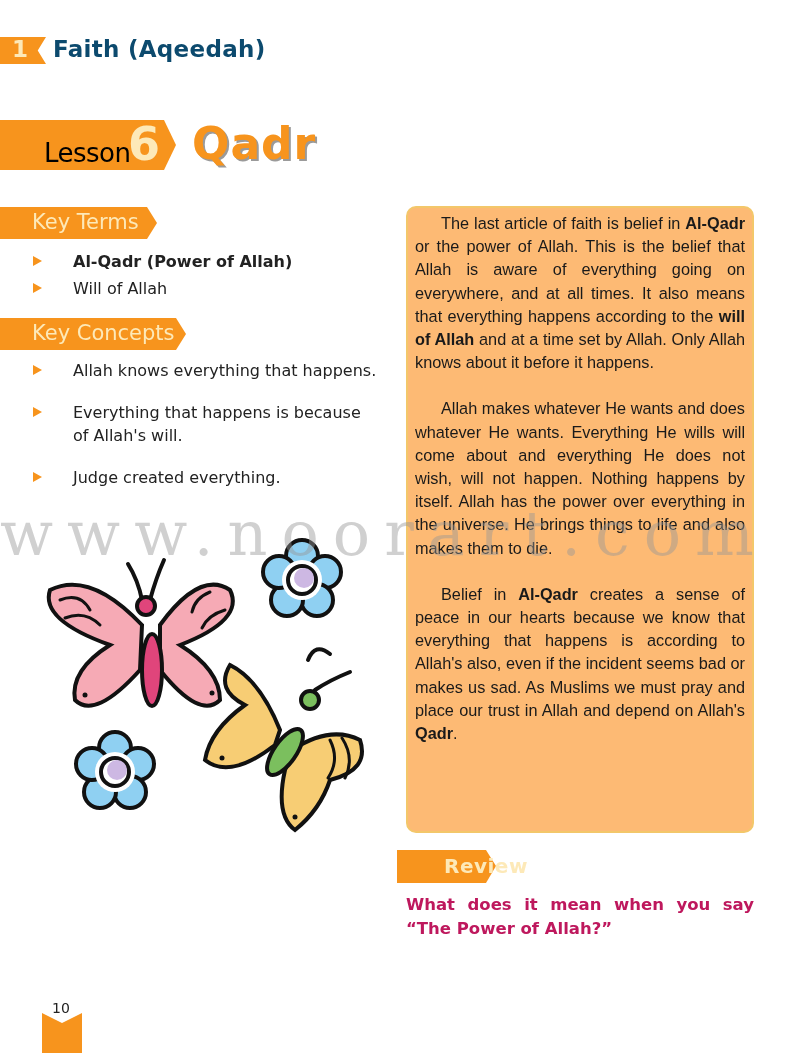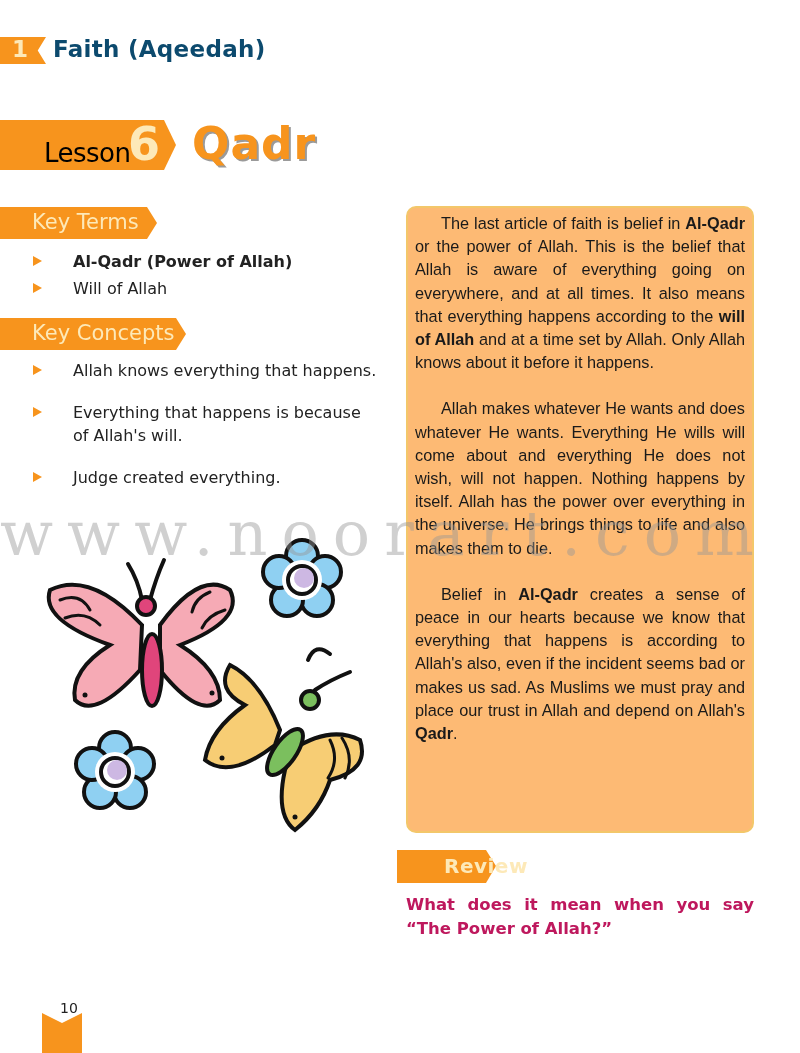--- a/index.html
+++ b/index.html
@@ -32,21 +32,21 @@
 
   .article-box { position:absolute; left:406px; top:206px; width:348px; height:627px; background:#fdba74;
     border:2px solid #f3c76a; border-radius:10px; padding:4px 7px 0 7px; }
   .para { font-family:"Liberation Sans", sans-serif; font-size:16.3px; line-height:23.2px; text-align:justify; text-indent:26px; color:#1a1a1a; margin-bottom:23px; }
 
   .review-banner { position:absolute; left:397px; top:850px; width:99px; height:33px; background:#f7941d;
     clip-path:polygon(0 0,89px 0,99px 16px,89px 33px,0 33px); }
   .review-label { position:absolute; left:408px; top:854px; font:bold 20px "DejaVu Sans", sans-serif; color:#fde9b8; letter-spacing:0.5px;margin-left:36px; }
   .review-question { position:absolute; left:406px; top:893px; width:348px; font:bold 16.5px "DejaVu Sans", sans-serif; line-height:24px; text-align:justify; color:#be185d; }
 
-  .page-num { position:absolute; left:52px; top:1000px; font:14px "DejaVu Sans", sans-serif; color:#222;margin-left:8px; }
+  .page-num { position:absolute; left:52px; top:1000px; font:14px "DejaVu Sans", sans-serif; color:#222; }
   .page-tab { position:absolute; left:42px; top:1013px; width:40px; height:40px; background:#f7941d;
     clip-path:polygon(0 0,50% 25%,100% 0,100% 100%,0 100%); }
 
   .watermark { position:absolute; left:0; top:497px; width:800px; font:62px "DejaVu Serif", serif; color:rgba(150,150,150,0.45); letter-spacing:14px; white-space:nowrap; pointer-events:none; }
 
   .illustration { position:absolute; left:30px; top:530px; width:360px; height:320px; }
 </style>
 </head>
 <body>
 

